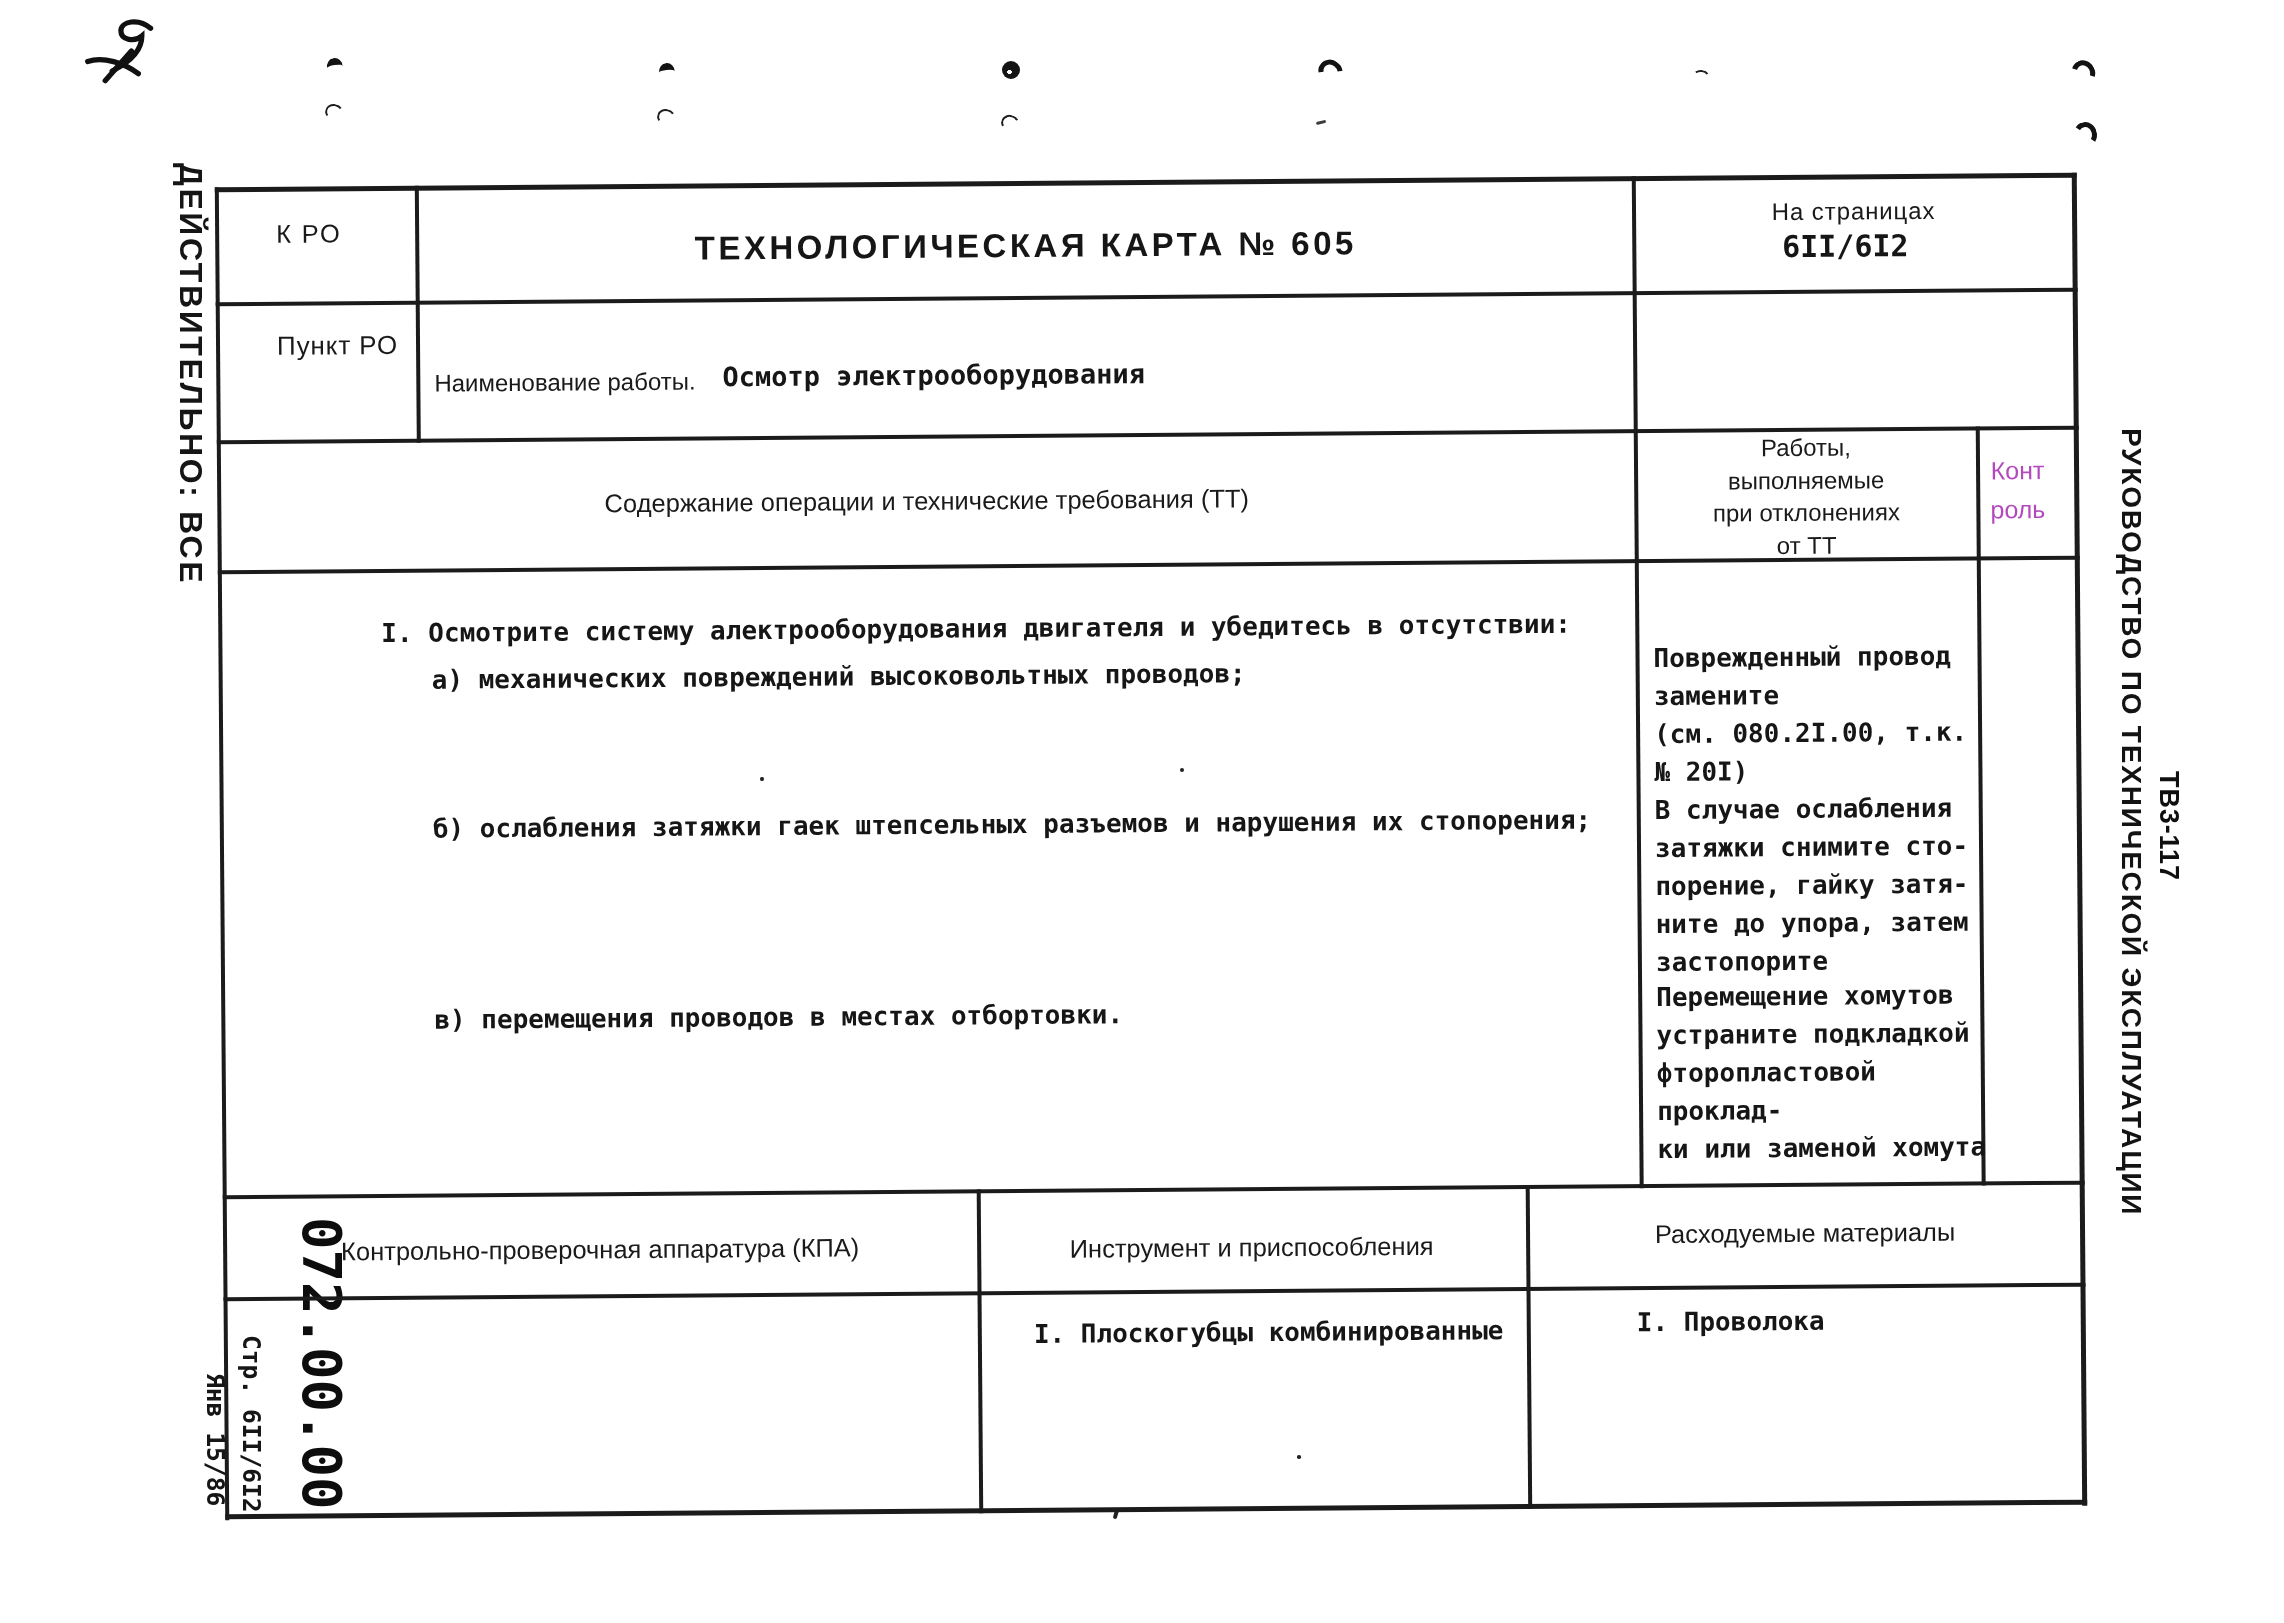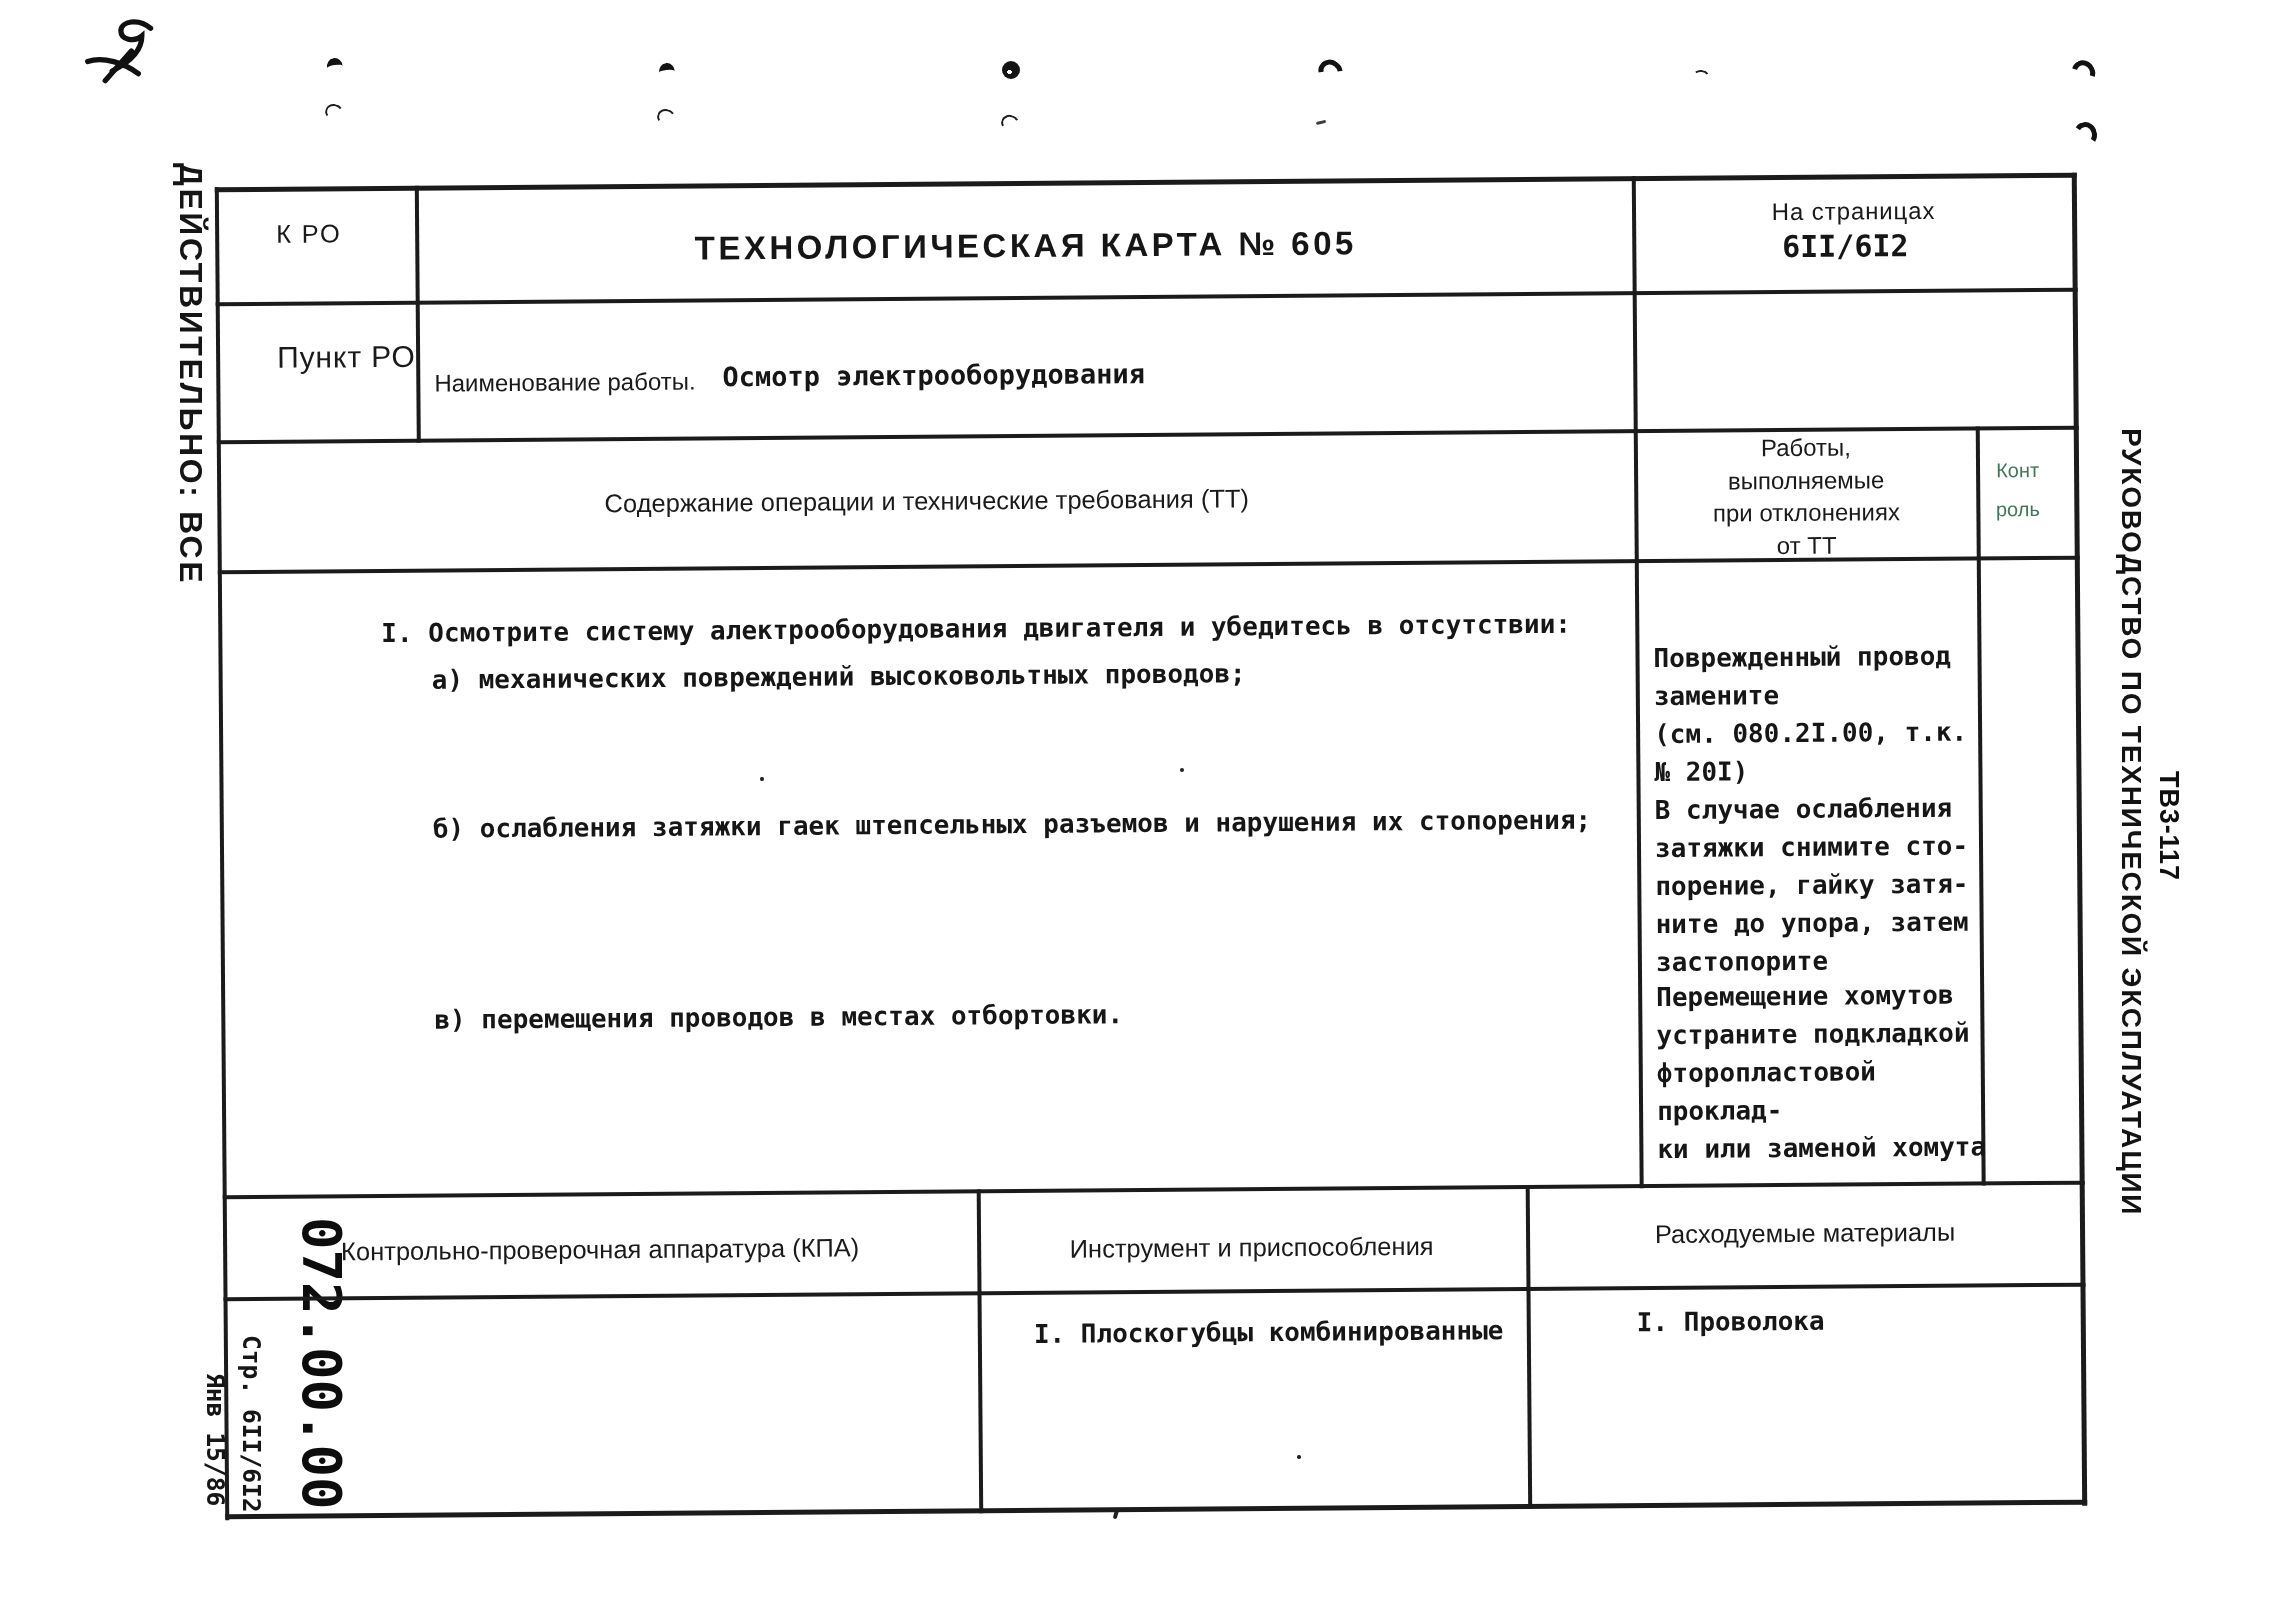--- a/index.html
+++ b/index.html
@@ -94,32 +94,32 @@
     <div class="vline" style="left:1417px;top:0;width:3.5px;height:1012px;"></div>
     <div class="vline" style="left:1759px;top:253px;width:3.5px;height:759px;"></div>
     <div class="vline" style="left:754px;top:1008px;width:3.5px;height:324px;"></div>
     <div class="vline" style="left:1303px;top:1008px;width:3.5px;height:324px;"></div>
 
     <div class="abs sans" style="left:61px;top:32.5px;font-size:25.5px;letter-spacing:1.8px;">К РО</div>
     <div class="abs sans center" style="left:202px;top:46px;width:1217px;font-size:33px;font-weight:600;letter-spacing:3.5px;color:#161616;">ТЕХНОЛОГИЧЕСКАЯ  КАРТА  №  605</div>
     <div class="abs sans center" style="left:1419px;top:23px;width:439px;font-size:24px;letter-spacing:0.9px;">На страницах</div>
     <div class="abs mono center" style="left:1419px;top:54px;width:422px;font-size:30px;">6II/6I2</div>
 
-    <div class="abs sans" style="left:61px;top:154px;font-size:30px;letter-spacing:0.9px;">Пункт РО</div>
+    <div class="abs sans" style="left:61px;top:144px;font-size:26px;letter-spacing:0.9px;">Пункт РО</div>
     <div class="abs" style="left:218px;top:181px;">
       <span class="sans" style="font-size:24px;">Наименование работы.</span>
       <span class="mono" style="font-size:27px;margin-left:23px;position:relative;top:-2.6px;">Осмотр электрооборудования</span>
     </div>
 
     <div class="abs sans center" style="left:0;top:305px;width:1419px;font-size:25.5px;">Содержание операции и технические требования (ТТ)</div>
     <div class="abs sans center pre" style="left:1420px;top:257px;width:338px;font-size:24px;line-height:32.5px;">Работы,
 выполняемые
 при отклонениях
 от ТТ</div>
-    <div class="abs sans center pre" style="left:1760px;top:278px;width:81px;font-size:20px;line-height:39px;color:#14532d;opacity:.8;">Конт
+    <div class="abs sans center pre" style="left:1760px;top:278px;width:81px;font-size:25px;line-height:39px;color:#a21caf;opacity:.8;">Конт
 роль</div>
 
     <div class="abs mono" style="left:163px;top:432px;font-size:26px;">I. Осмотрите систему алектрооборудования двигателя и убедитесь в отсутствии:</div>
     <div class="abs mono" style="left:213px;top:479px;font-size:26px;">а) механических повреждений высоковольтных проводов;</div>
     <div class="abs mono" style="left:213px;top:628px;font-size:26px;">б) ослабления затяжки гаек штепсельных разъемов и нарушения их стопорения;</div>
     <div class="abs mono" style="left:213px;top:819px;font-size:26px;">в) перемещения проводов в местах отбортовки.</div>
 
     <div class="abs mono pre" style="left:1435px;top:463px;width:329px;font-size:26px;line-height:38px;">Поврежденный провод
 замените
 (см. 080.2I.00, т.к.

